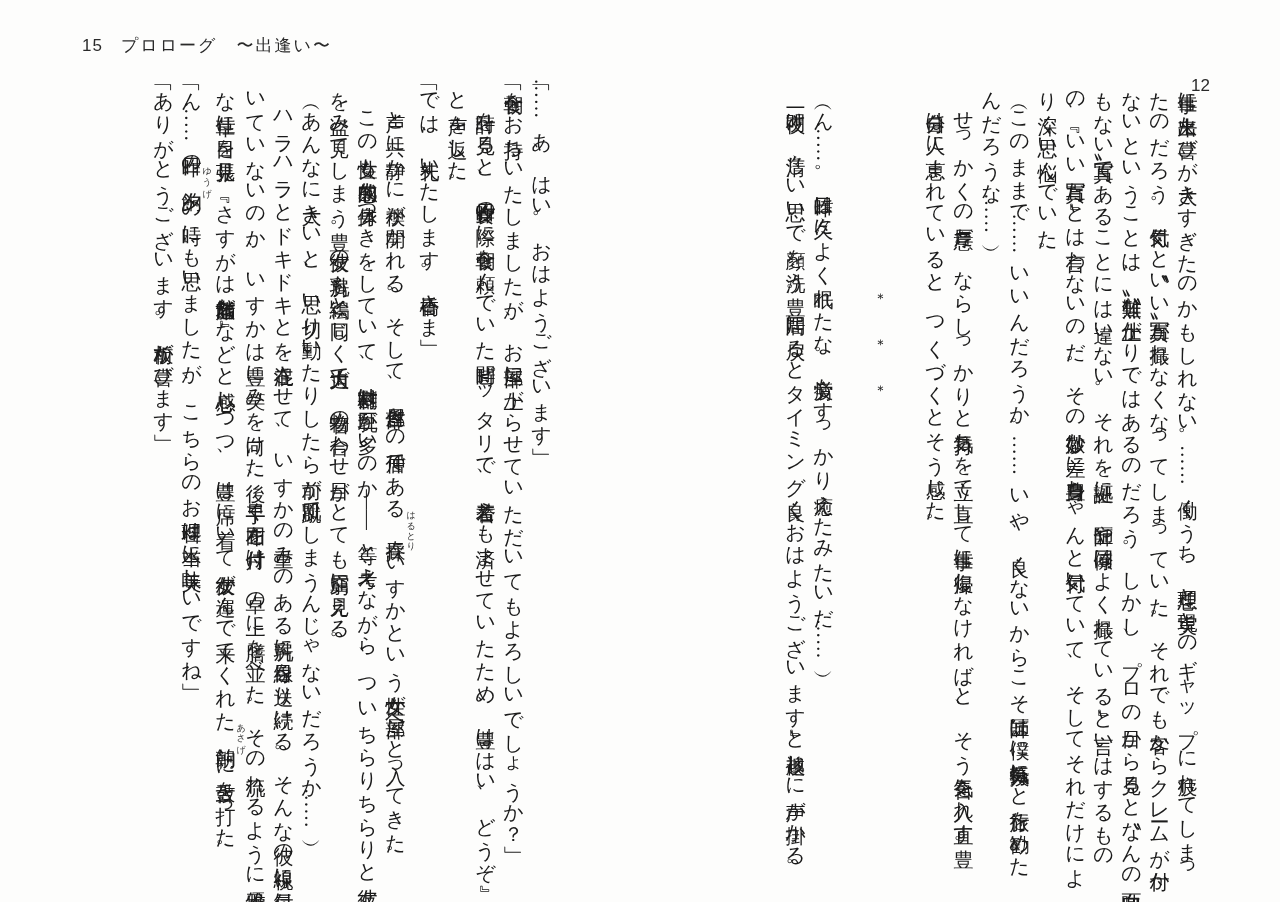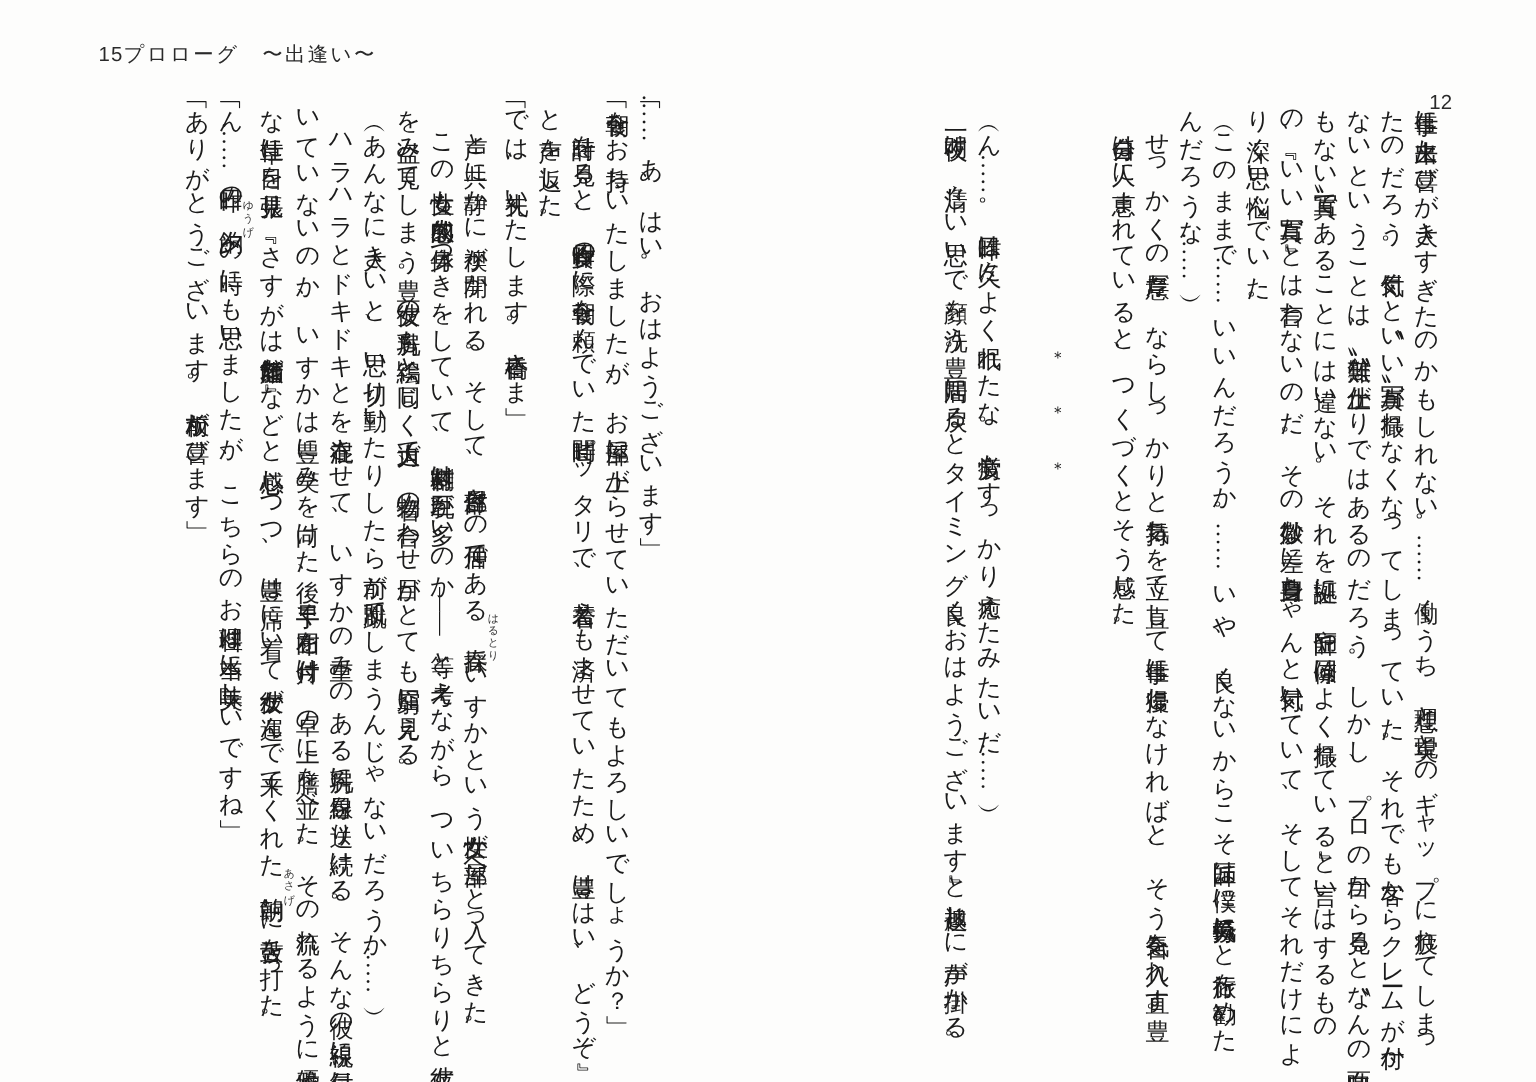--- a/index.html
+++ b/index.html
@@ -21,21 +21,21 @@
     top: 36px;
     font-family: "Liberation Sans", "DejaVu Sans", sans-serif;
     font-size: 17px;
     line-height: 20px;
     color: #2a2a2a;
     white-space: nowrap;
   }
   #head-left { left: 82px; }
   #head-right { right: 70px; margin-top: 40px; }
   #head-left .page-num { letter-spacing: 1px; }
-  #head-left .chapter { letter-spacing: 2px; }
+  #head-left .chapter { margin-left: 18px; letter-spacing: 2px; }
   
   .page-text {
     position: absolute;
     top: 78px;
     height: 806px;
     width: 480px;
     writing-mode: vertical-rl;
     text-orientation: mixed;
     font-size: 20px;
     line-height: 28px;

